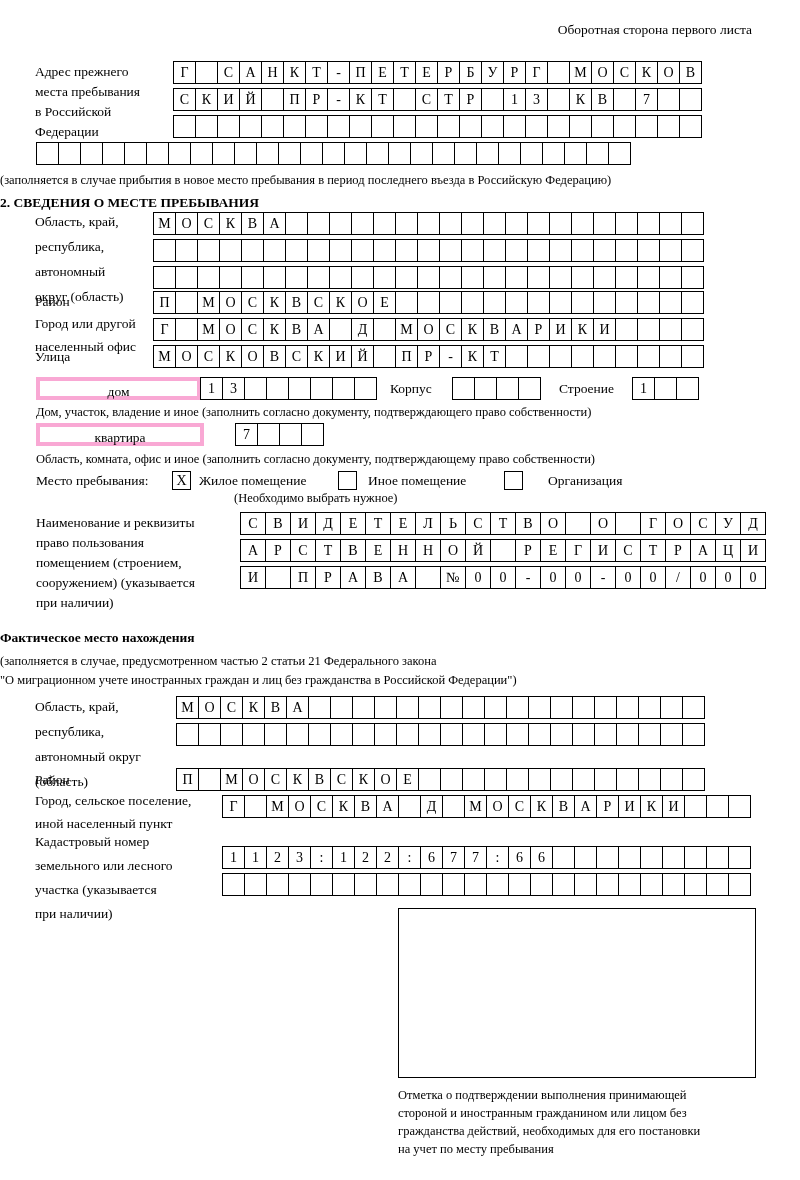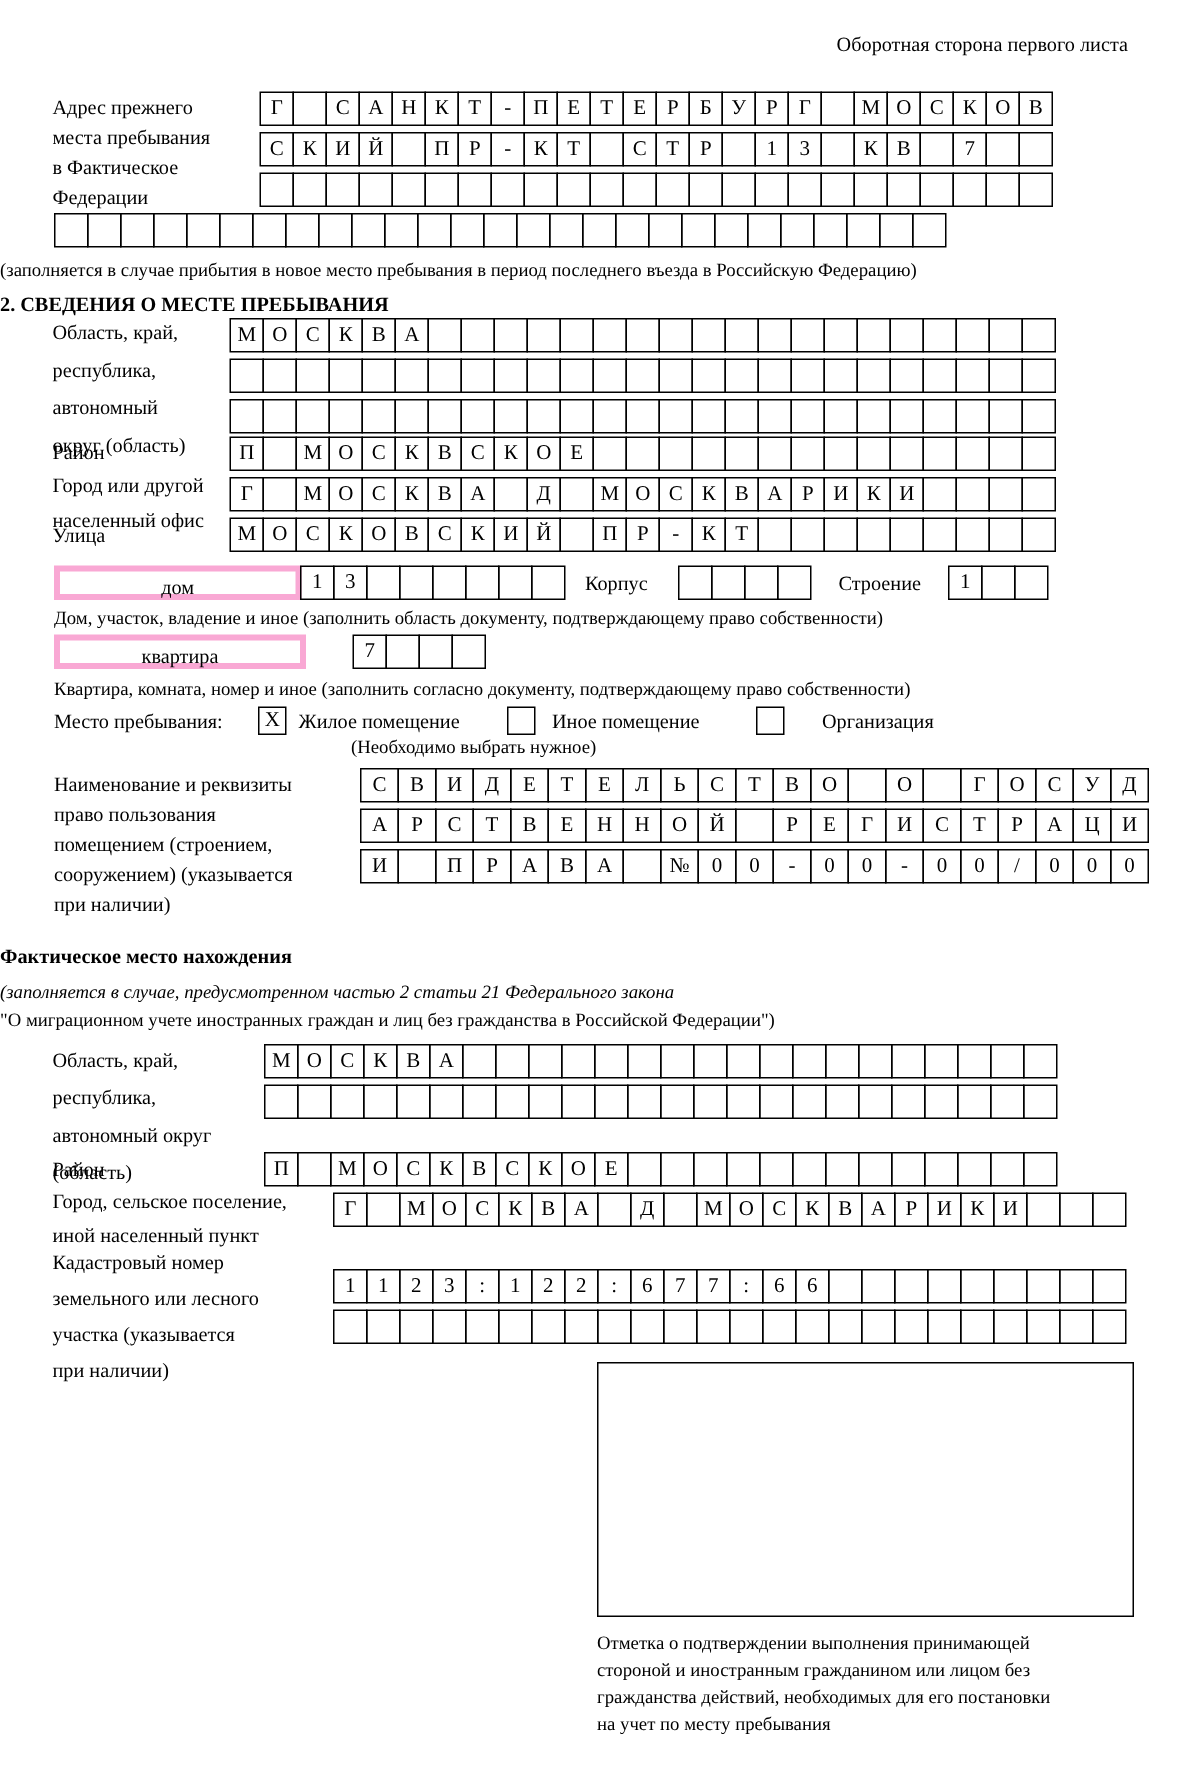--- a/index.html
+++ b/index.html
@@ -53,21 +53,21 @@
 </head>
 <body>
 
 <div class="page">
 
   <div class="hdr-right">Оборотная сторона первого листа</div>
 
   <div style="position:absolute;left:35px;top:62px;width:135px;">
     <div class="lbl">Адрес прежнего</div>
     <div class="lbl">места пребывания</div>
-    <div class="lbl">в Фактическое</div>
+    <div class="lbl">в Российской</div>
     <div class="lbl">Федерации</div>
   </div>
 
   <div class="row" style="left:173px;top:61px;">
     <div class="cells">
       <div class="cell">Г</div>
       <div class="cell"></div>
       <div class="cell">С</div>
       <div class="cell">А</div>
       <div class="cell">Н</div>
@@ -404,32 +404,32 @@
   </div>
   <div style="position:absolute;left:559px;top:379px;" class="lbl">Строение</div>
   <div class="row" style="left:632px;top:377px;">
     <div class="cells">
       <div class="cell">1</div>
       <div class="cell"></div>
       <div class="cell"></div>
     </div>
   </div>
 
-  <div style="position:absolute;left:36px;top:403px;" class="lbl-sm">Дом, участок, владение и иное (заполнить область документу, подтверждающему право собственности)</div>
+  <div style="position:absolute;left:36px;top:403px;" class="lbl-sm">Дом, участок, владение и иное (заполнить согласно документу, подтверждающего право собственности)</div>
 
   <div class="box-label" style="position:absolute;left:36px;top:423px;width:168px;">квартира</div>
   <div class="row" style="left:235px;top:423px;">
     <div class="cells">
       <div class="cell">7</div>
       <div class="cell"></div>
       <div class="cell"></div>
       <div class="cell"></div>
     </div>
   </div>
-  <div style="position:absolute;left:36px;top:450px;" class="lbl-sm">Квартира, комната, номер и иное (заполнить согласно документу, подтверждающему право собственности)</div>
+  <div style="position:absolute;left:36px;top:450px;" class="lbl-sm">Область, комната, офис и иное (заполнить согласно документу, подтверждающему право собственности)</div>
 
   <div style="position:absolute;left:36px;top:469px;" class="inline-lbl">Место пребывания:</div>
   <div class="chk" style="position:absolute;left:172px;top:471px;">X</div>
   <div style="position:absolute;left:199px;top:469px;" class="inline-lbl">Жилое помещение</div>
   <div class="chk" style="position:absolute;left:338px;top:471px;"></div>
   <div style="position:absolute;left:368px;top:469px;" class="inline-lbl">Иное помещение</div>
   <div class="chk" style="position:absolute;left:504px;top:471px;"></div>
   <div style="position:absolute;left:548px;top:469px;" class="inline-lbl">Организация</div>
   <div style="position:absolute;left:234px;top:489px;" class="lbl-sm">(Необходимо выбрать нужное)</div>
 
@@ -511,21 +511,21 @@
       <div class="cell wide">0</div>
       <div class="cell wide">0</div>
       <div class="cell wide">/</div>
       <div class="cell wide">0</div>
       <div class="cell wide">0</div>
       <div class="cell wide">0</div>
     </div>
   </div>
 
   <div style="position:absolute;left:0;top:628px;width:800px;" class="lbl bold center">Фактическое место нахождения</div>
-  <div style="position:absolute;left:0;top:652px;width:688px;font-style:italic;" class="lbl-sm center">(заполняется в случае, предусмотренном частью 2 статьи 21 Федерального закона</div>
+  <div style="position:absolute;left:0;top:652px;width:688px;" class="lbl-sm center">(заполняется в случае, предусмотренном частью 2 статьи 21 Федерального закона</div>
   <div style="position:absolute;left:0;top:671px;width:800px;" class="lbl-sm center">"О миграционном учете иностранных граждан и лиц без гражданства в Российской Федерации")</div>
 
   <div style="position:absolute;left:35px;top:697px;width:150px;">
     <div class="lbl">Область, край,</div>
     <div class="lbl" style="margin-top:5px;">республика,</div>
     <div class="lbl" style="margin-top:5px;">автономный округ</div>
     <div class="lbl" style="margin-top:5px;">(область)</div>
   </div>
 
   <div class="row" style="left:176px;top:696px;">

